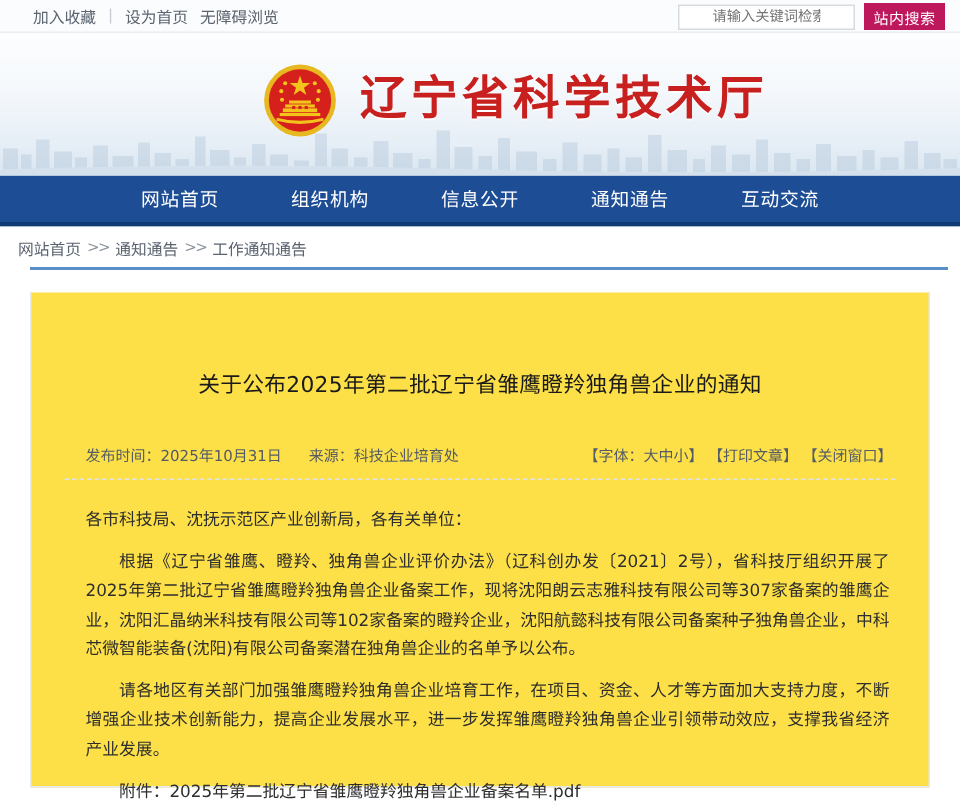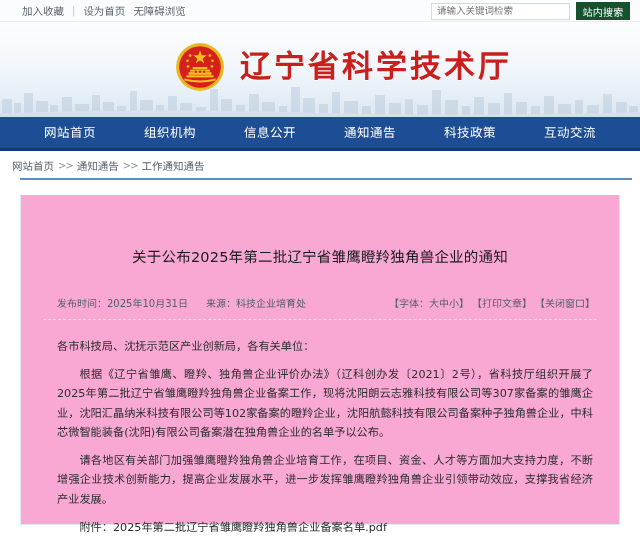--- a/index.html
+++ b/index.html
@@ -45,36 +45,36 @@
     font-size: 10px;
   }
   .topbar-search {
     position: absolute;
     right: 10px;
     top: 2px;
     display: flex;
     align-items: center;
   }
   .search-input {
-    width: 139px;
+    width: 118px;
     height: 17px;
     border: 1px solid #d6dbe2;
     background: #ffffff;
     font-size: 9.5px;
     color: #9aa1ab;
-    padding: 0 5px;
+    padding: 0 22px;
     box-sizing: border-box;
     outline: none;
-    font-family: Liberation Serif, serif;
+    font-family: Liberation Sans, sans-serif;
   }
   .search-btn {
     margin-left: 6px;
     height: 18px;
     min-width: 54px;
-    background: #14532d;
+    background: #be185d;
     color: #ffffff;
     font-size: 10px;
     border: none;
     cursor: pointer;
     padding: 0 6px;
     font-family: "DejaVu Sans", "Liberation Sans", sans-serif;
     letter-spacing: 0.3px;
   }
 
   
@@ -180,21 +180,21 @@
   }
   .crumb-rule {
     height: 2px;
     background: #5b8fc7;
     margin: 5px 8px 0 8px;
   }
 
   
   .panel {
     margin: 9px 20px 0 20px;
-    background: #f9a8d4;
+    background: #fde047;
     border: 1px solid #e4e9ef;
     border-top: none;
     height: 330px;
     box-sizing: border-box;
     padding: 0 22px;
   }
   .art-title {
     text-align: center;
     font-size: 14.5px;
     color: #1a1a1a;
@@ -344,21 +344,20 @@
     </div>
   </div>
 </div>
 
 <div class="navwrap">
   <div class="nav">
     <div class="nav-item">网站首页</div>
     <div class="nav-item">组织机构</div>
     <div class="nav-item">信息公开</div>
     <div class="nav-item">通知通告</div>
-    <div class="nav-item">科技政策</div>
     <div class="nav-item">互动交流</div>
   </div>
 </div>
 
 <div class="crumbwrap">
   <div class="crumb">
     <a href="#">网站首页</a>
     <span class="sepc">&gt;&gt;</span>
     <a href="#">通知通告</a>
     <span class="sepc">&gt;&gt;</span>

